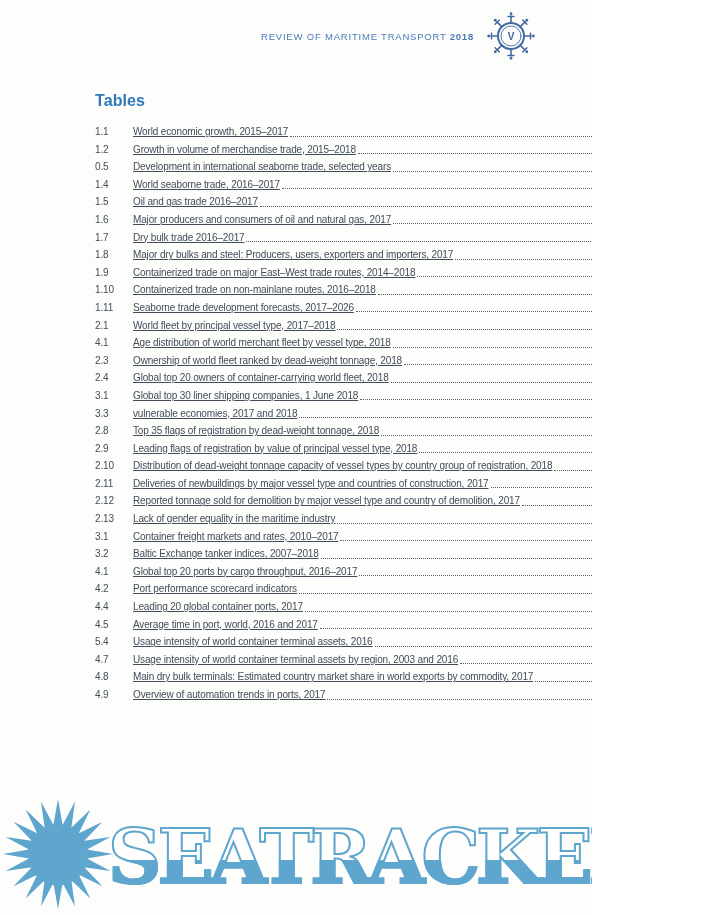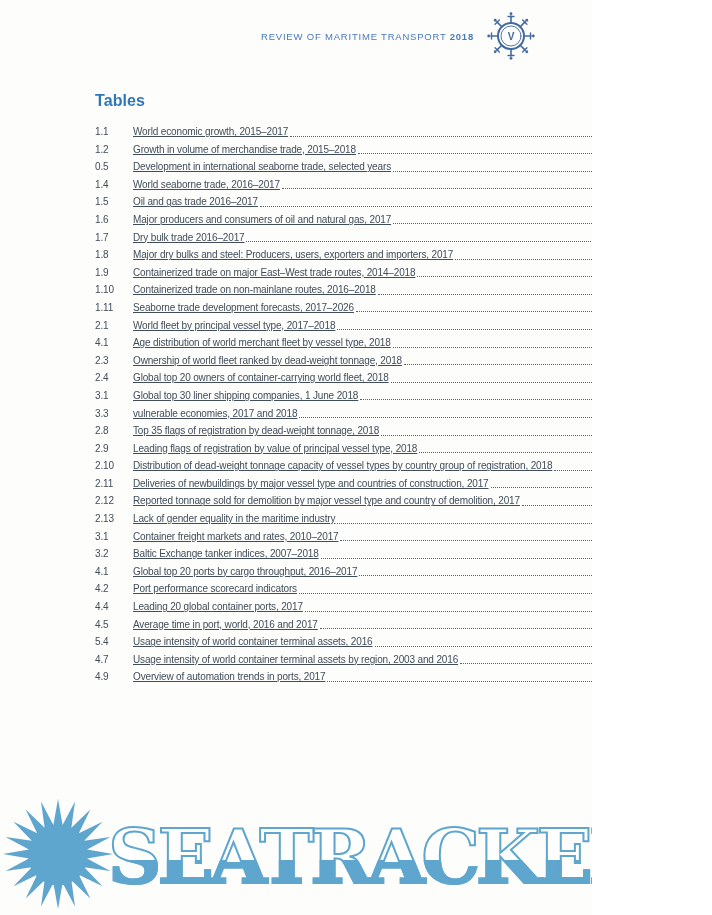--- a/index.html
+++ b/index.html
@@ -403,20 +403,30 @@
           <span class="toc-num">4.7</span>
           <div class="toc-content">
             <div class="toc-line">
               <span class="toc-title">Usage intensity of world container terminal assets by region, 2003 and 2016</span>
               <span class="leader"></span>
               <span class="toc-page">76</span>
             </div>
           </div>
         </div>
         <div class="toc-row">
+          <span class="toc-num">4.8</span>
+          <div class="toc-content">
+            <div class="toc-line">
+              <span class="toc-title">Main dry bulk terminals: Estimated country market share in world exports by commodity, 2017</span>
+              <span class="leader"></span>
+              <span class="toc-page">77</span>
+            </div>
+          </div>
+        </div>
+        <div class="toc-row">
           <span class="toc-num">4.9</span>
           <div class="toc-content">
             <div class="toc-line">
               <span class="toc-title">Overview of automation trends in ports, 2017</span>
               <span class="leader"></span>
               <span class="toc-page">42</span>
             </div>
           </div>
         </div>
       </div>

